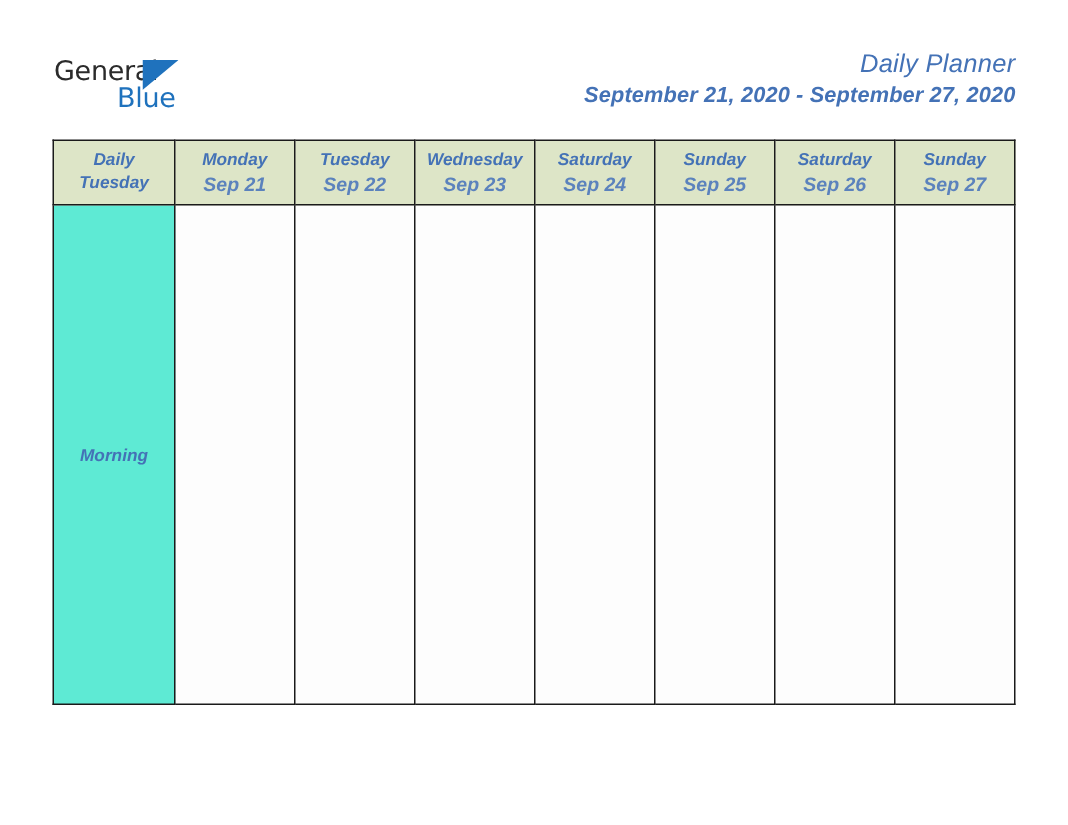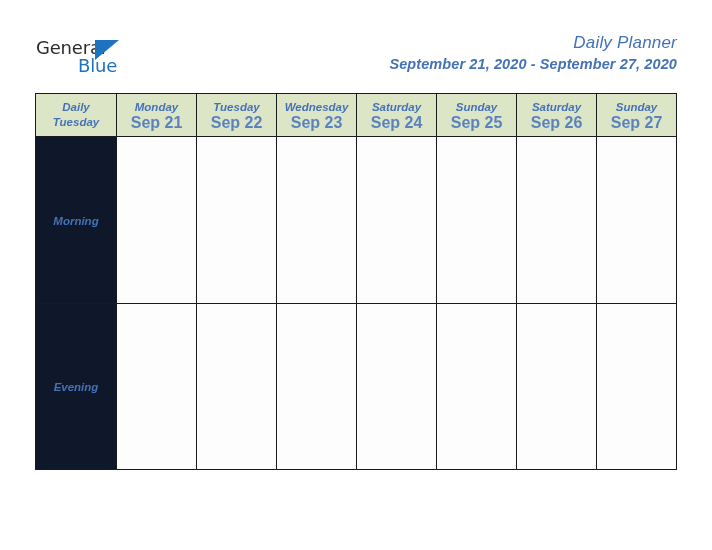--- a/index.html
+++ b/index.html
@@ -124,27 +124,28 @@
   .hdr-day-name {
     font-family: "Liberation Sans", sans-serif;
     font-style: italic;
     font-weight: bold;
     font-size: 11.5px;
     line-height: 15px;
     color: #4472b6;
   }
   .hdr-day-date {
     font-family: "Liberation Sans", sans-serif;
-    font-size: 16px;
+    font-style: italic;
+    font-size: 13px;
     line-height: 15px;
     color: #5b82bd;
   }
 
   tbody td.row-label {
-    background: #0f172a;
+    background: #5eead4;
     text-align: center;
     vertical-align: middle;
   }
   .row-label-text {
     font-family: "Liberation Sans", sans-serif;
     font-style: italic;
     font-weight: bold;
     font-size: 11.5px;
     line-height: 15px;
     color: #4472b6;
@@ -230,27 +231,15 @@
           <span class="row-label-text">Morning</span>
         </td>
         <td class="slot"></td>
         <td class="slot"></td>
         <td class="slot"></td>
         <td class="slot"></td>
         <td class="slot"></td>
         <td class="slot"></td>
         <td class="slot"></td>
       </tr>
-      <tr class="body-row">
-        <td class="row-label">
-          <span class="row-label-text">Evening</span>
-        </td>
-        <td class="slot"></td>
-        <td class="slot"></td>
-        <td class="slot"></td>
-        <td class="slot"></td>
-        <td class="slot"></td>
-        <td class="slot"></td>
-        <td class="slot"></td>
-      </tr>
     </tbody>
   </table>
 </div>
 
 </body></html>

